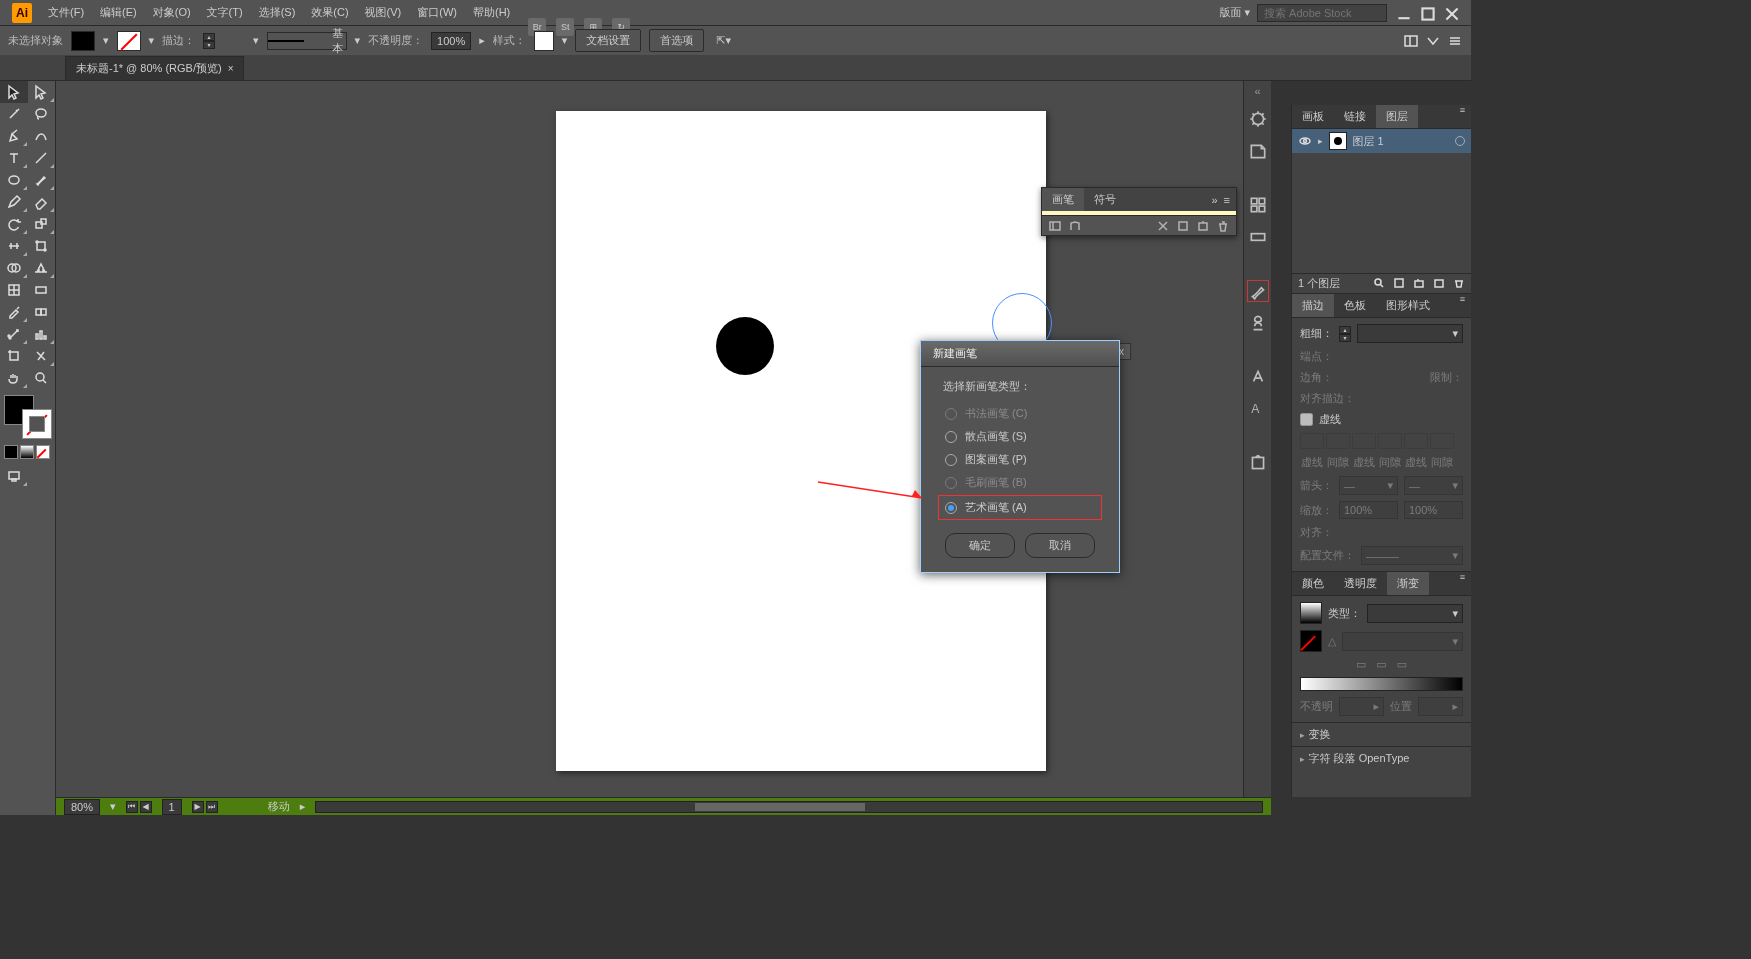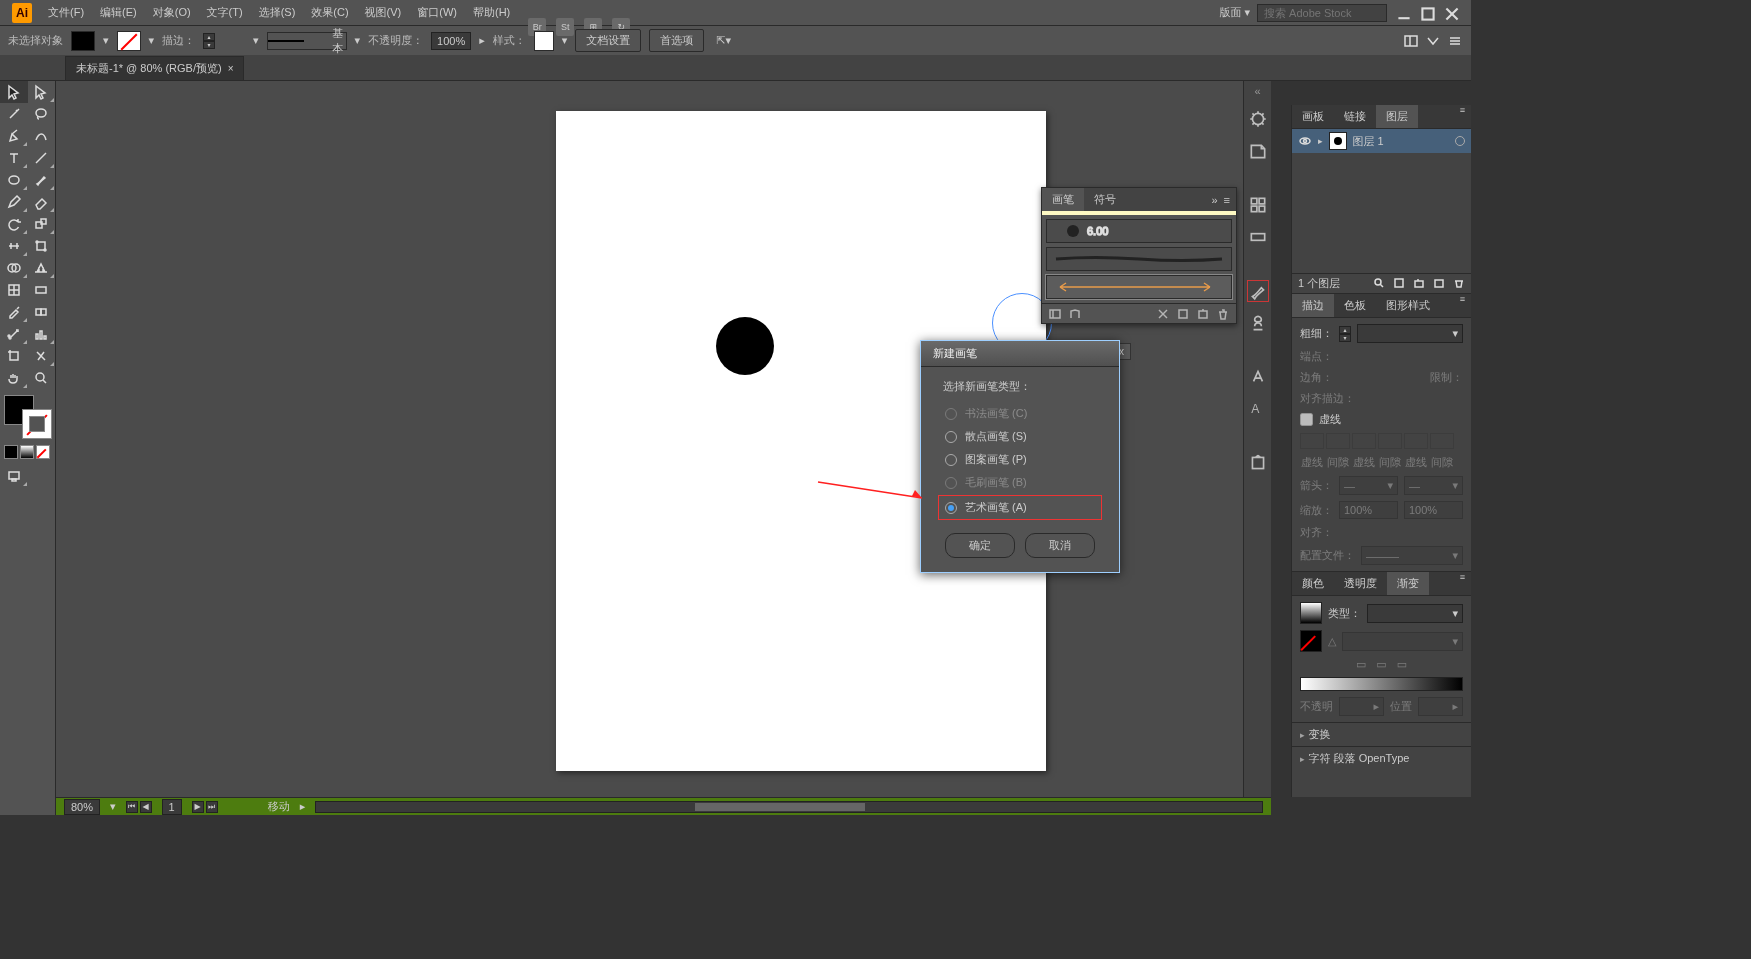--- a/index.html
+++ b/index.html
@@ -451,38 +451,20 @@
 
 <div class="brushes-panel">
   <div class="panel-tabs">
     <div class="panel-tab active">画笔</div>
     <div class="panel-tab">符号</div>
     <div class="panel-flyout">
       <span>»</span>
       <span>≡</span>
     </div>
   </div>
-  <div class="brush-list">
-    <div class="brush-row">
-        <svg width="160" height="14">
-          <ellipse cx="14" cy="7" rx="6" ry="6" fill="#222" stroke="none"></ellipse>
-          <text x="28" y="11" fill="#ccc" font-size="10">6.00</text>
-        </svg>
-      </div>
-    <div class="brush-row">
-        <svg width="170" height="10">
-          <path d="M2 5 Q40 2 85 5 T168 5" stroke="#222" stroke-width="3" fill="none"></path>
-        </svg>
-      </div>
-    <div class="brush-row sel">
-        <svg width="170" height="14">
-          <path d="M6 7 h150 m0 0 l-6 -4 m6 4 l-6 4 M6 7 l6 -4 M6 7 l6 4" stroke="#e69a4a" stroke-width="1.5"></path>
-        </svg>
-      </div>
-  </div>
   <div class="panel-footer">
     <span class="pf-icon"><svg viewBox="0 0 14 14">
           <rect x="2" y="3" width="10" height="8"></rect>
           <line x1="5" y1="3" x2="5" y2="11"></line>
         </svg></span>
     <span class="pf-icon"><svg viewBox="0 0 14 14">
           <path d="M3 11V4l4-1 4 1v7"></path>
         </svg></span>
     <span class="pf-spacer"></span>
     <span class="pf-icon"><svg viewBox="0 0 14 14">

